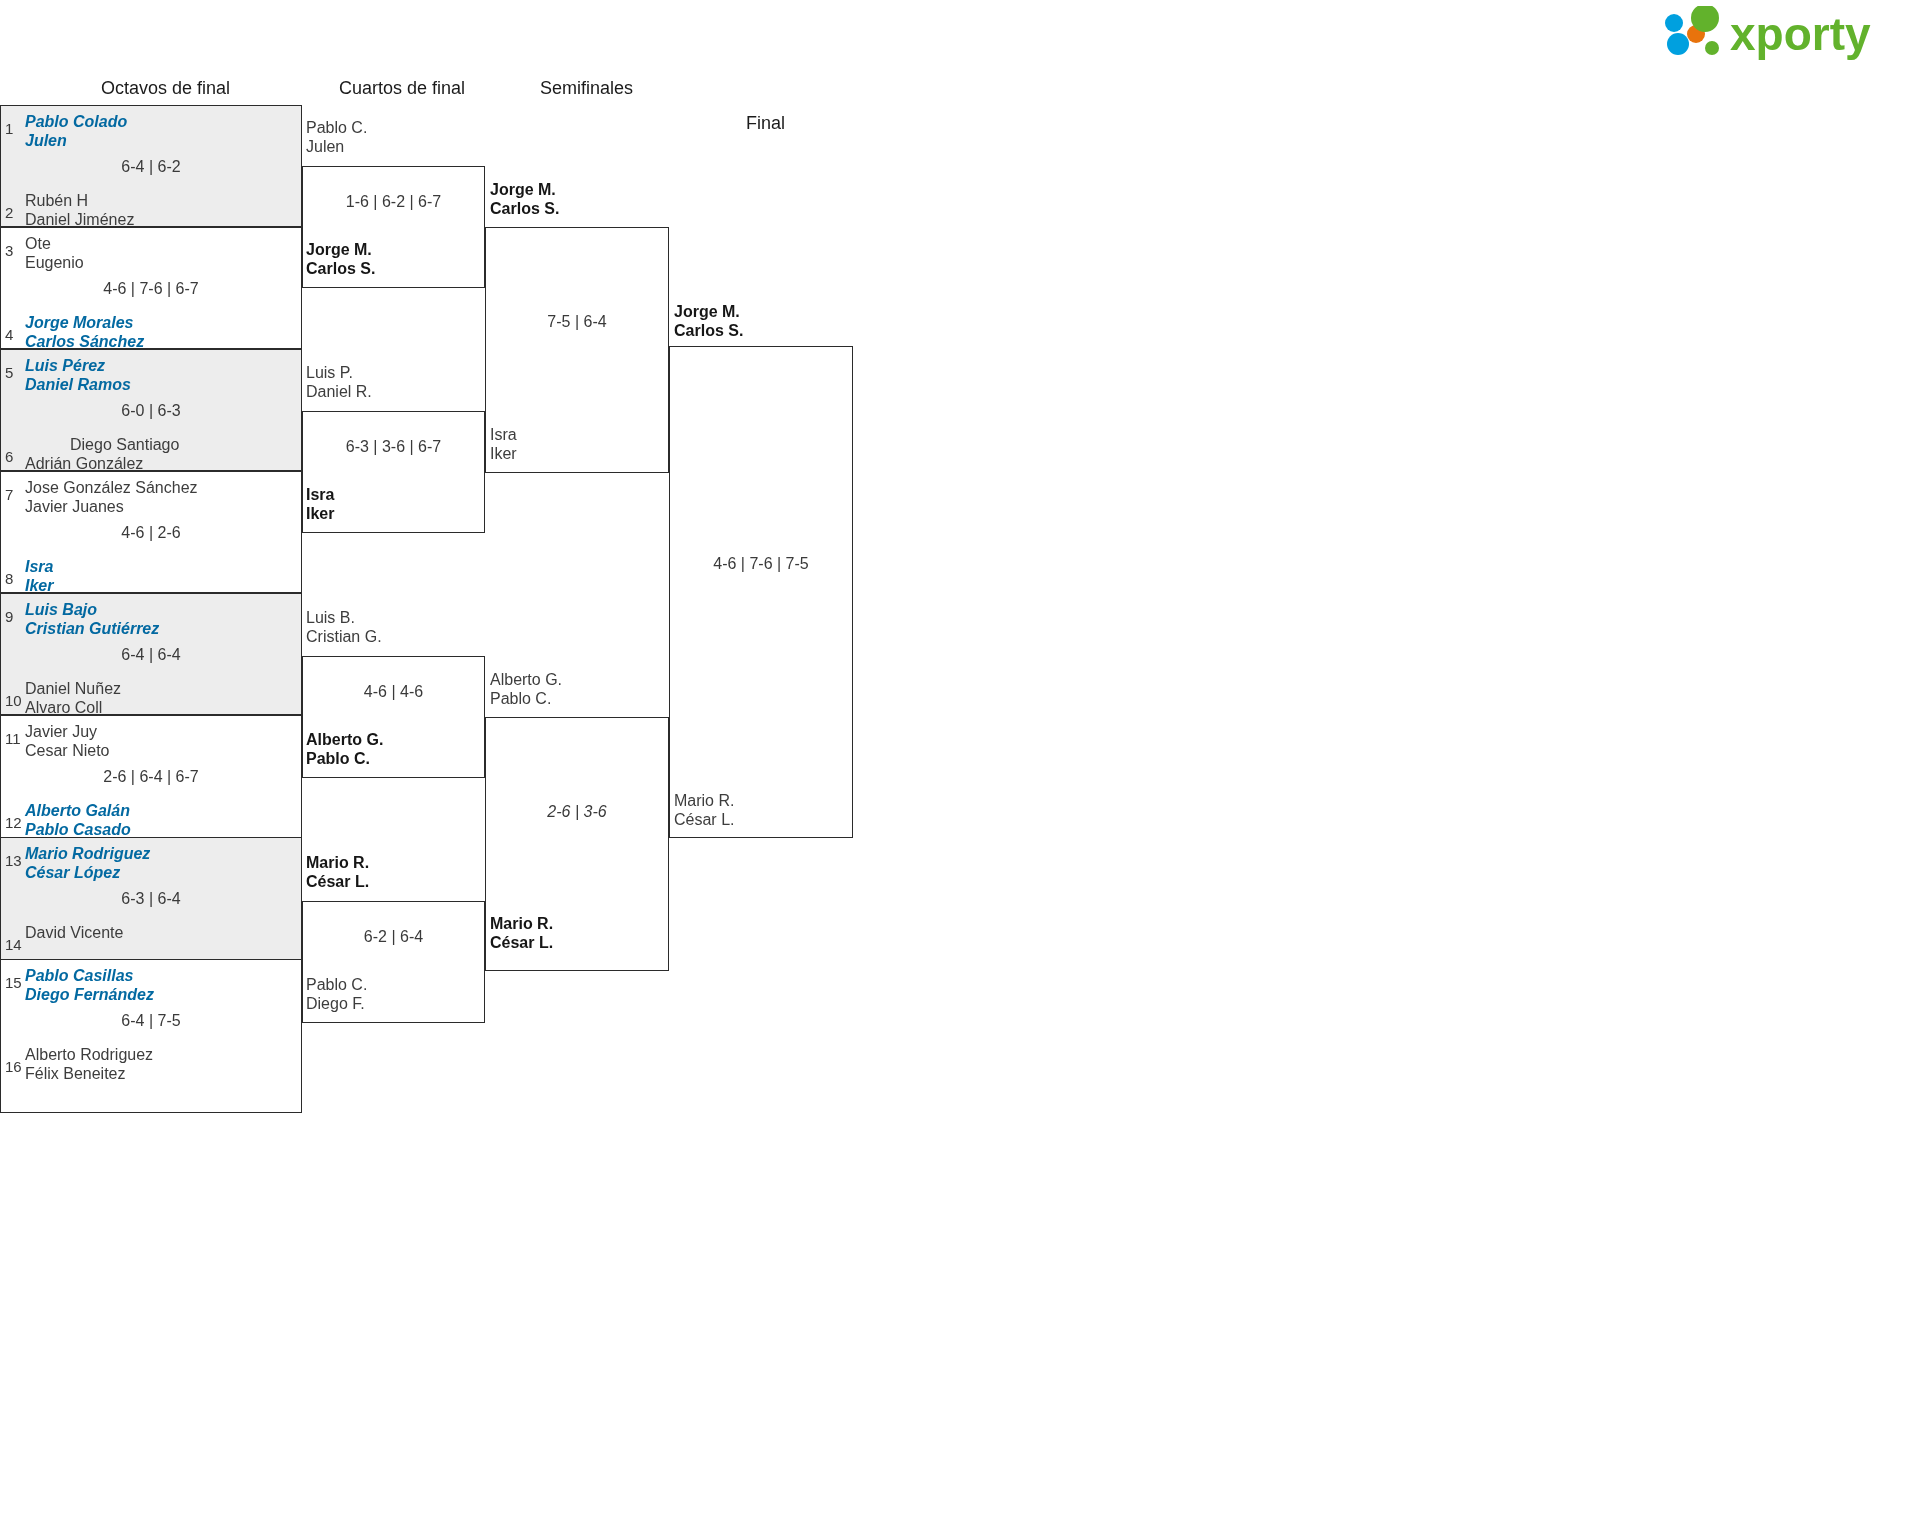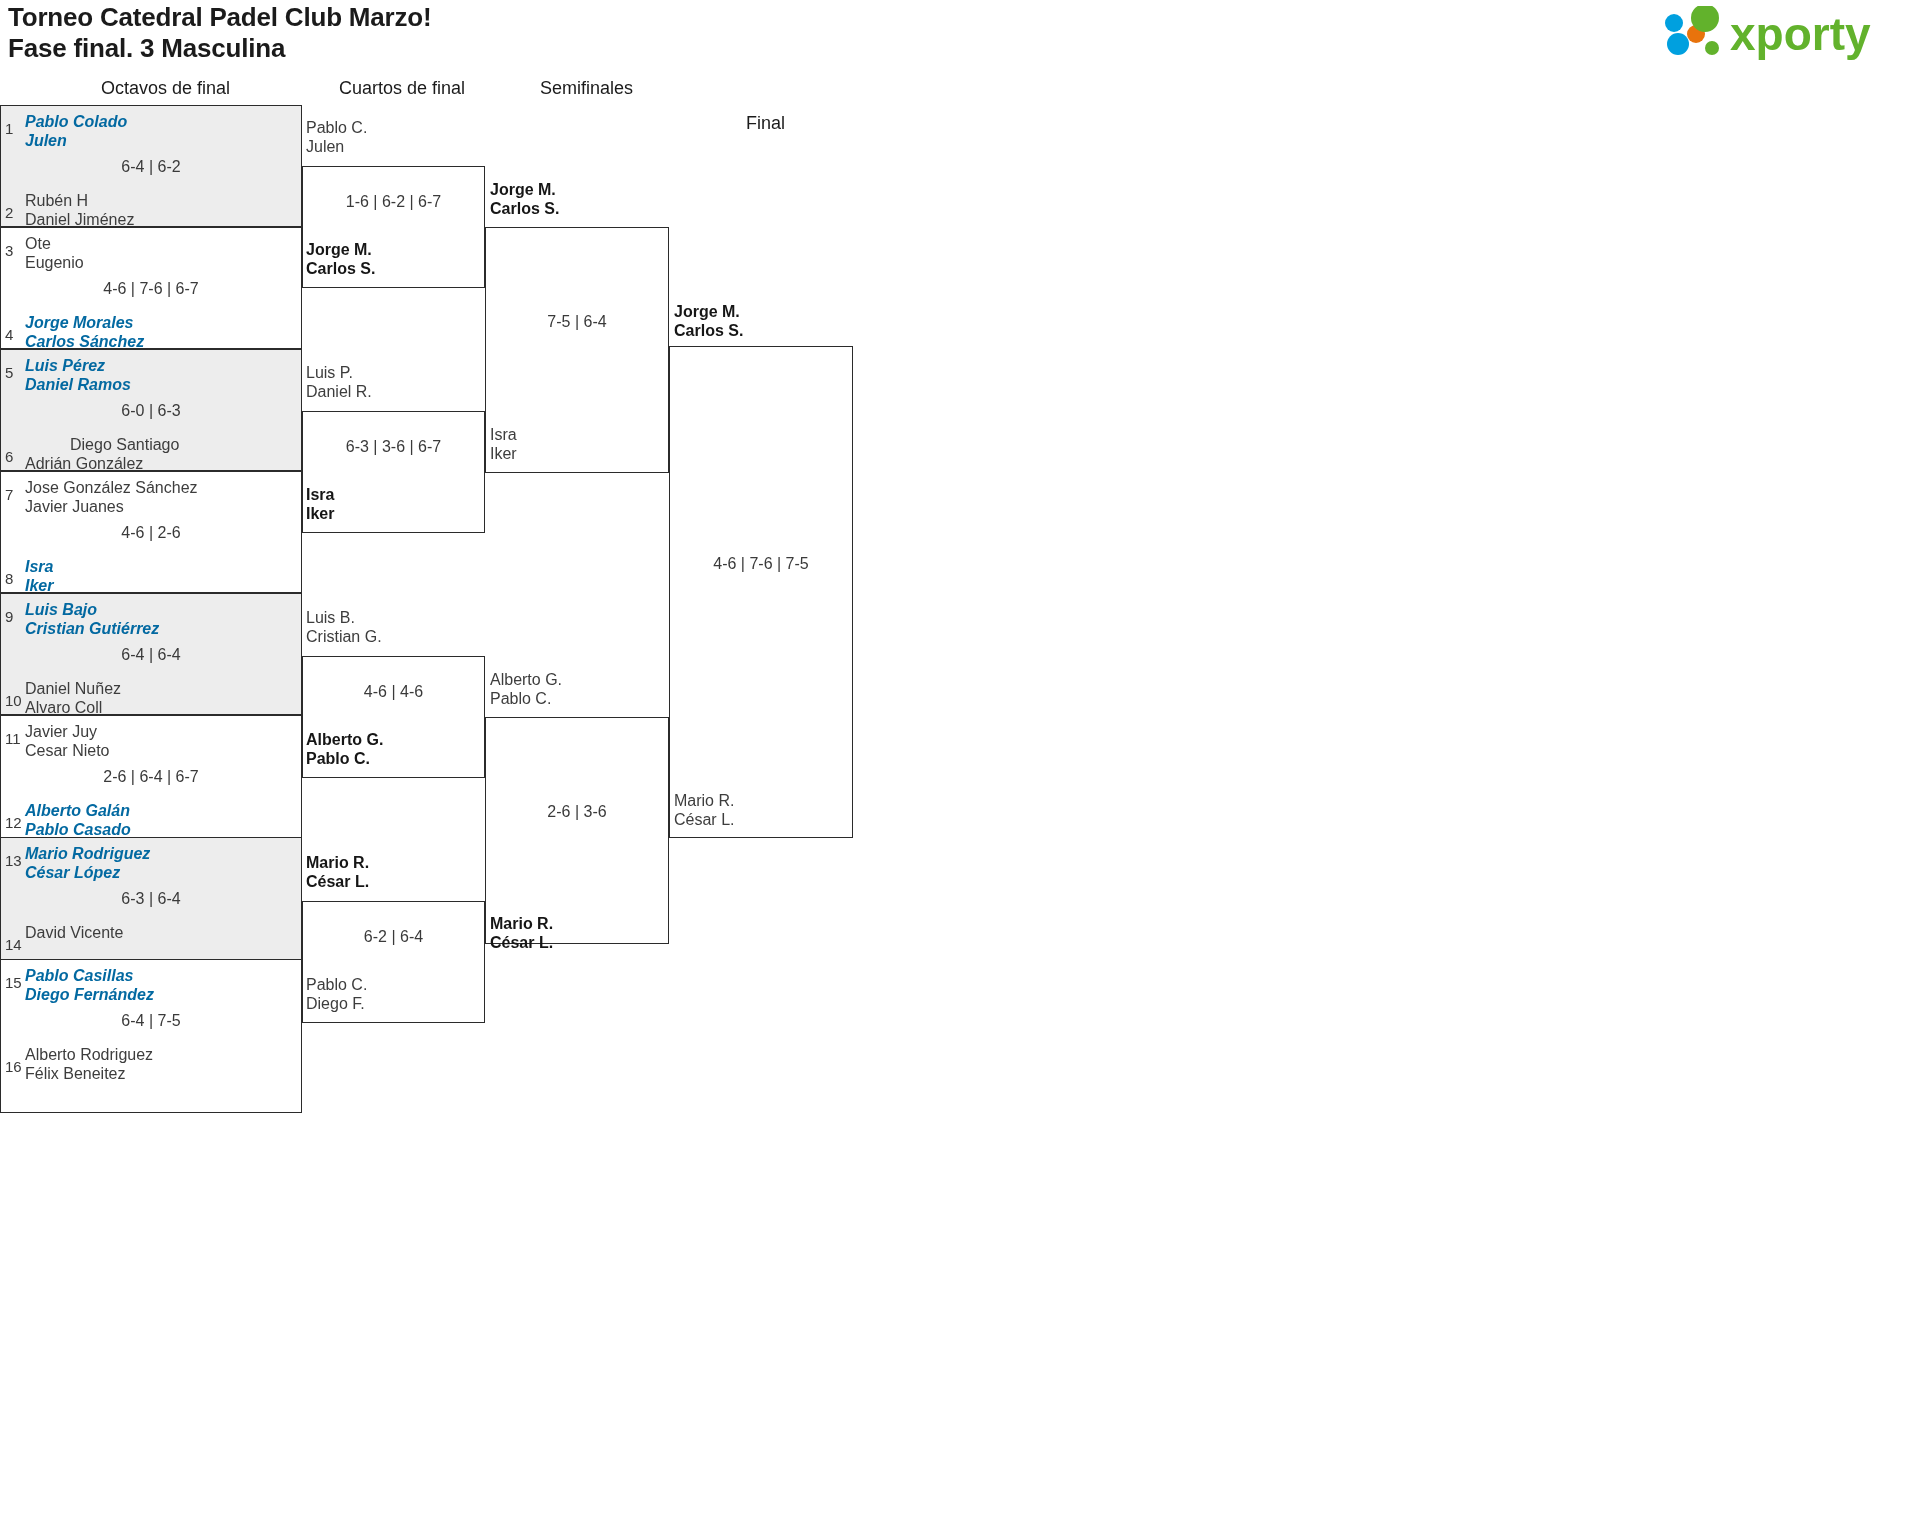--- a/index.html
+++ b/index.html
@@ -40,24 +40,20 @@
 
   
   .lbl{position:absolute;font-size:16px;line-height:19px;color:#3d3d3d;white-space:nowrap;}
   .lbl.win{color:#161616;font-weight:bold;}
 </style>
 </head>
 <body>
 
 <div id="root">
 
-  <div class="title">
-    <span>Torneo Catedral Padel Club Marzo!</span>
-    <span class="l2">Fase final. 3 Masculina</span>
-  </div>
 
   <div class="logo">
     <svg width="250" height="56" viewBox="0 0 250 56">
       <circle cx="22" cy="17" r="9" fill="#00a0df"></circle>
       <circle cx="26" cy="38" r="11" fill="#00a0df"></circle>
       <circle cx="44" cy="28" r="9" fill="#e8730c"></circle>
       <circle cx="53" cy="12" r="14" fill="#62b22c"></circle>
       <circle cx="60" cy="42" r="7" fill="#62b22c"></circle>
       <text x="78" y="44" font-family="Liberation Sans, sans-serif" font-size="46" font-weight="bold" fill="#62b22c">xporty</text>
     </svg>
@@ -183,21 +179,21 @@
   <div class="lbl win" style="left:490px;top:180px;">Jorge M.</div>
   <div class="lbl win" style="left:490px;top:199px;">Carlos S.</div>
   <div class="mbox" style="left:485px;top:227px;width:184px;height:246px;">
     <div class="score" style="top:85px;">7-5 | 6-4</div>
   </div>
   <div class="lbl" style="left:490px;top:425px;">Isra</div>
   <div class="lbl" style="left:490px;top:444px;">Iker</div>
 
   <div class="lbl" style="left:490px;top:670px;">Alberto G.</div>
   <div class="lbl" style="left:490px;top:689px;">Pablo C.</div>
-  <div class="mbox" style="left:485px;top:717px;width:184px;height:227px;">
+  <div class="mbox" style="left:485px;top:717px;width:184px;height:254px;font-style:italic;">
     <div class="score" style="top:85px;">2-6 | 3-6</div>
   </div>
   <div class="lbl win" style="left:490px;top:914px;">Mario R.</div>
   <div class="lbl win" style="left:490px;top:933px;">César L.</div>
 
   <div class="lbl win" style="left:674px;top:302px;">Jorge M.</div>
   <div class="lbl win" style="left:674px;top:321px;">Carlos S.</div>
   <div class="mbox" style="left:669px;top:346px;width:184px;height:492px;">
     <div class="score" style="top:208px;">4-6 | 7-6 | 7-5</div>
   </div>

